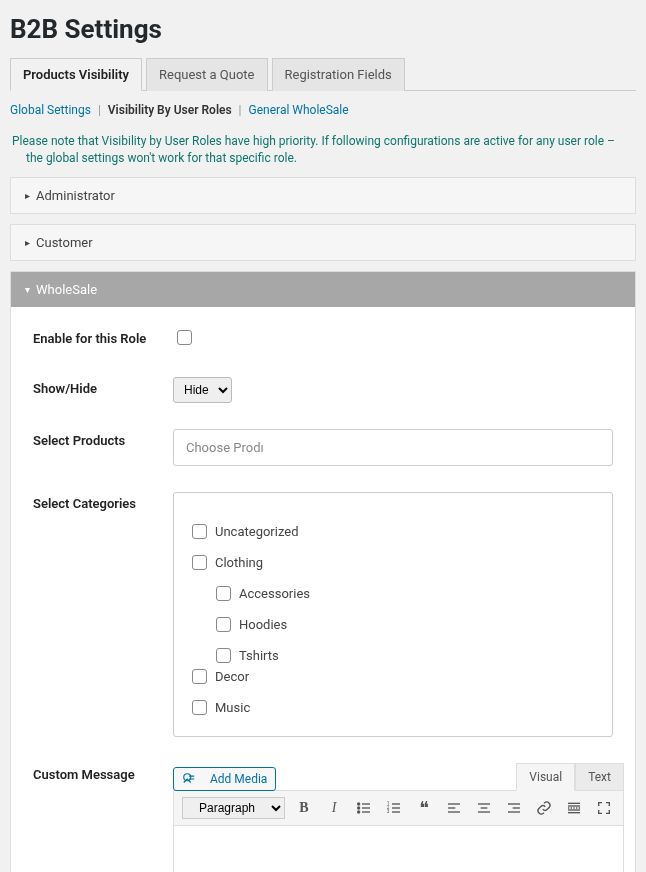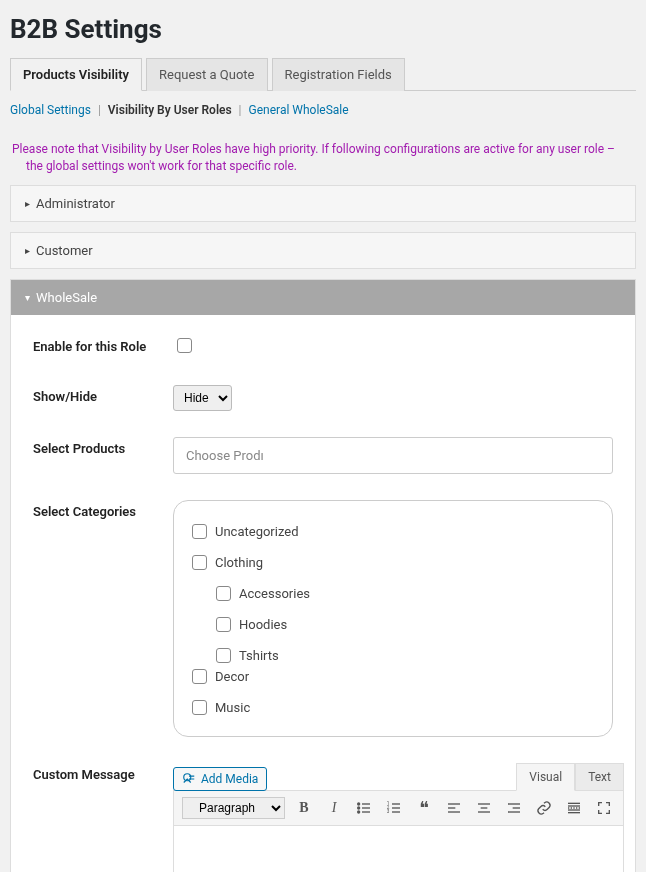--- a/index.html
+++ b/index.html
@@ -37,22 +37,22 @@
     color: #222;
   }
 
   
   .crumbs { margin: 12px 0 6px 0; font-size: 12px; }
   .crumbs a { color: #0073aa; text-decoration: none; cursor: pointer; }
   .crumbs .sep { color: #999; margin: 0 4px; }
   .crumbs .current { color: #333; font-weight: 600; }
 
   .notice {
-    margin-top: 24px;
-    color: #a21caf;
+    margin-top: 16px;
+    color: #0f766e;
     font-size: 12px;
     line-height: 1.4;
     padding-left: 2px;
   }
   .notice .indent { display:block; margin-left: 14px; }
 
   
   .acc {
     margin-top: 10px;
     border: 1px solid #ddd;
@@ -107,22 +107,22 @@
     border-radius: 3px;
     padding: 10px 12px;
     color: #888;
     font-size: 13px;
     min-height: 36px;
     cursor: text;
   }
 
   .cat-box {
     border: 1px solid #ccc;
-    border-radius: 15px;
-    padding: 20px 14px 18px 14px;
+    border-radius: 3px;
+    padding: 28px 14px 18px 14px;
   }
   .cat-item {
     display: flex;
     align-items: center;
     margin-bottom: 10px;
     font-size: 13px;
     color: #444;
   }
   .cat-item:last-child { margin-bottom: 0; }
   .cat-item input { margin-right: 8px; }
@@ -142,21 +142,21 @@
   .editor-wrap { }
   .editor-top {
     display: flex;
     justify-content: space-between;
     align-items: flex-end;
     margin-bottom: -1px;
   }
   .add-media-btn {
     display: inline-flex;
     align-items: center;
-    gap: 5px;
+    gap: 14px;
     padding: 4px 8px;
     border: 1px solid #0073aa;
     border-radius: 3px;
     color: #0073aa;
     font-size: 12px;
     cursor: pointer;
     background: #f7f7f7;
   }
   .editor-tabs { display: flex; }
   .editor-tabs .etab {

